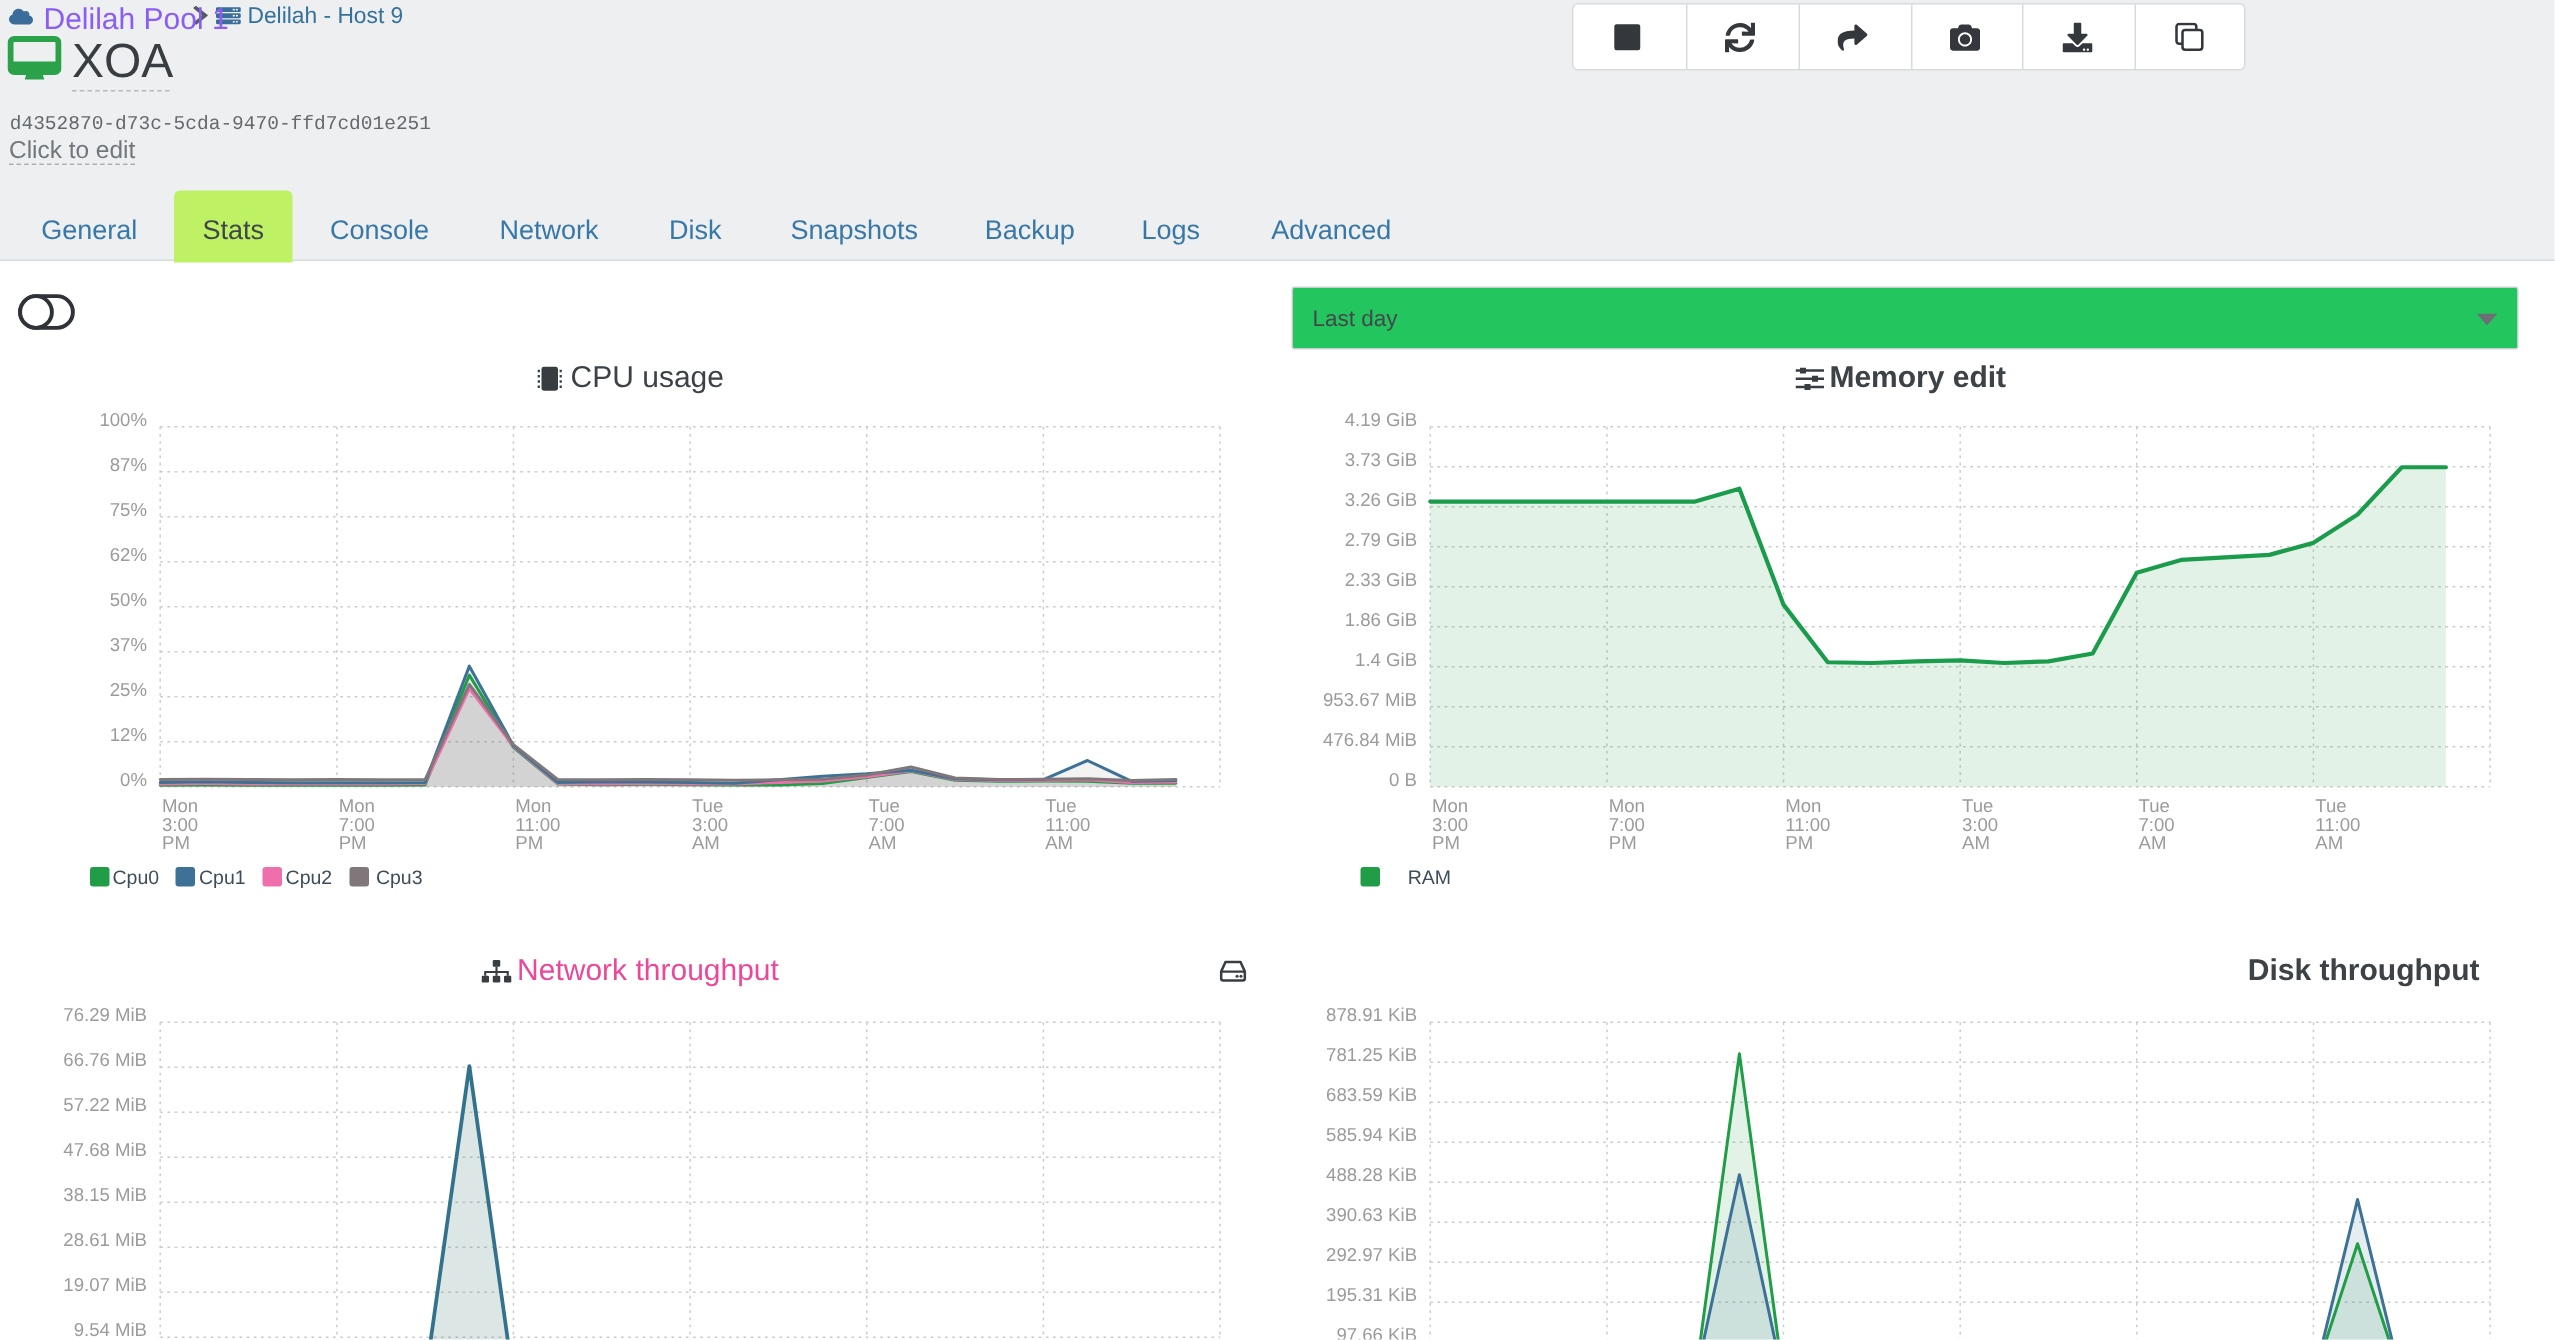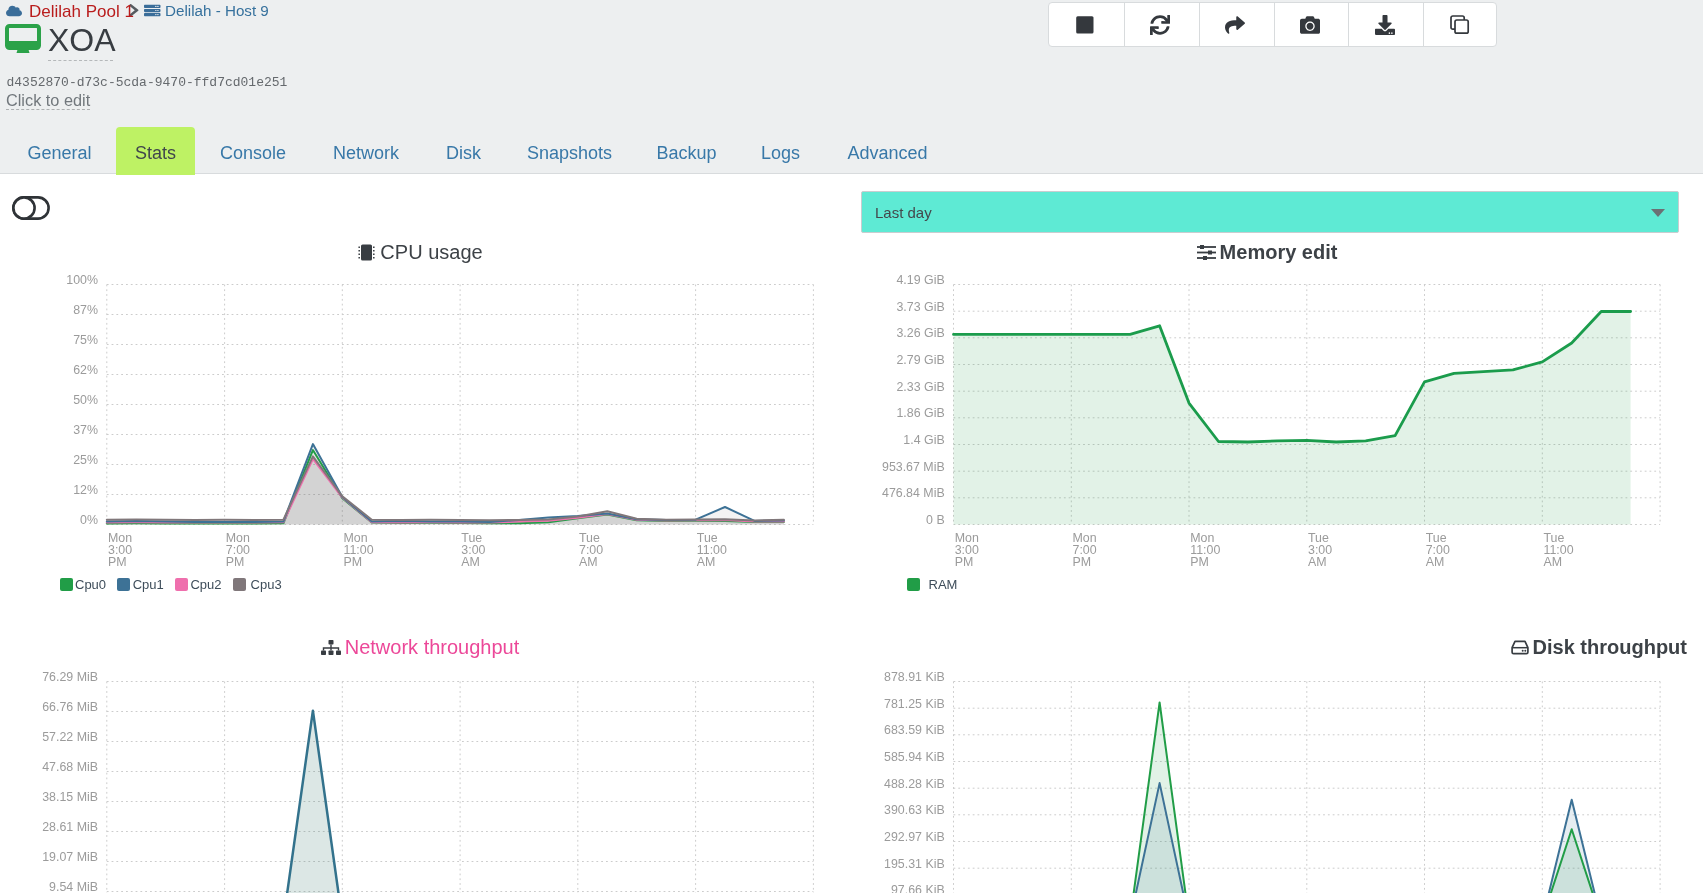--- a/index.html
+++ b/index.html
@@ -10,21 +10,21 @@
 
 <svg width="16" height="12" viewBox="0 0 640 512" preserveAspectRatio="none" style="position:absolute;left:5.5px;top:4.5px">
     <path fill="#3a6d99" d="M537.6 226.6c4.1-10.7 6.4-22.4 6.4-34.6 0-53-43-96-96-96-19.7 0-38.1 6-53.3 16.2C367 64.2 315.3 32 256 32c-88.4 0-160 71.6-160 160 0 2.7.1 5.4.2 8.1C40.2 219.8 0 273.2 0 336c0 79.5 64.5 144 144 144h368c70.7 0 128-57.3 128-128 0-61.9-44-113.6-102.4-125.4z"></path>
   </svg>
 <svg width="16.5" height="13" viewBox="0 0 512 512" preserveAspectRatio="none" style="position:absolute;left:144.3px;top:4px">
     <path fill="#3a6d99" d="M480 160H32c-17.673 0-32-14.327-32-32V64c0-17.673 14.327-32 32-32h448c17.673 0 32 14.327 32 32v64c0 17.673-14.327 32-32 32zm-48-88c-13.255 0-24 10.745-24 24s10.745 24 24 24 24-10.745 24-24-10.745-24-24-24zm-64 0c-13.255 0-24 10.745-24 24s10.745 24 24 24 24-10.745 24-24-10.745-24-24-24zm112 248H32c-17.673 0-32-14.327-32-32v-64c0-17.673 14.327-32 32-32h448c17.673 0 32 14.327 32 32v64c0 17.673-14.327 32-32 32zm-48-88c-13.255 0-24 10.745-24 24s10.745 24 24 24 24-10.745 24-24-10.745-24-24-24zm-64 0c-13.255 0-24 10.745-24 24s10.745 24 24 24 24-10.745 24-24-10.745-24-24-24zm112 248H32c-17.673 0-32-14.327-32-32v-64c0-17.673 14.327-32 32-32h448c17.673 0 32 14.327 32 32v64c0 17.673-14.327 32-32 32zm-48-88c-13.255 0-24 10.745-24 24s10.745 24 24 24 24-10.745 24-24-10.745-24-24-24zm-64 0c-13.255 0-24 10.745-24 24s10.745 24 24 24 24-10.745 24-24-10.745-24-24-24z"></path>
   </svg>
 <svg width="11.5" height="14.5" viewBox="0 0 320 512" preserveAspectRatio="none" style="position:absolute;left:128px;top:3px">
     <path fill="#565b60" d="M285.476 272.971L91.132 467.314c-9.373 9.373-24.569 9.373-33.941 0l-22.667-22.667c-9.357-9.357-9.375-24.522-.04-33.901L188.505 256 34.484 101.255c-9.335-9.379-9.317-24.544.04-33.901l22.667-22.667c9.373-9.373 24.569-9.373 33.941 0L285.476 239.03c9.373 9.372 9.373 24.568 0 33.941z"></path>
   </svg>
-<div style="position:absolute;left:29px;top:1.5px;font-size:17px;color:#b91c1c">Delilah Pool 1</div>
+<div style="position:absolute;left:29px;top:1.5px;font-size:20px;color:#8b5cf6">Delilah Pool 1</div>
 <div style="position:absolute;left:165px;top:1.5px;font-size:15.2px;color:#36719d">Delilah - Host 9</div>
 
 <svg width="36" height="31" viewBox="0 0 36 31" style="position:absolute;left:5px;top:23.5px">
 <rect x="2" y="2" width="32" height="22" rx="2.5" fill="none" stroke="#2ba249" stroke-width="4"></rect>
 <rect x="2" y="17" width="32" height="8" rx="1.5" fill="#2ba249"></rect>
 <path d="M13 24 L23 24 L24.5 29 L11.5 29 Z" fill="#2ba249"></path>
 </svg>
 <div style="position:absolute;left:48px;top:22px;font-size:32px;color:#383d42">XOA</div>
 <div style="position:absolute;left:48px;top:60px;width:65px;border-top:1px dashed #b5b8ba"></div>
 <div style="position:absolute;left:6.5px;top:75px;font-size:13px;font-family:Liberation Mono, monospace;color:#65696d">d4352870-d73c-5cda-9470-ffd7cd01e251</div>
@@ -67,21 +67,21 @@
 <div style="position:absolute;left:393.5px;top:126.5px;width:140px;height:42px;padding-top:6px;display:flex;align-items:center;justify-content:center;font-size:18px;color:#3878a8">Disk</div>
 <div style="position:absolute;left:499.5px;top:126.5px;width:140px;height:42px;padding-top:6px;display:flex;align-items:center;justify-content:center;font-size:18px;color:#3878a8">Snapshots</div>
 <div style="position:absolute;left:616.5px;top:126.5px;width:140px;height:42px;padding-top:6px;display:flex;align-items:center;justify-content:center;font-size:18px;color:#3878a8">Backup</div>
 <div style="position:absolute;left:710.5px;top:126.5px;width:140px;height:42px;padding-top:6px;display:flex;align-items:center;justify-content:center;font-size:18px;color:#3878a8">Logs</div>
 <div style="position:absolute;left:817.5px;top:126.5px;width:140px;height:42px;padding-top:6px;display:flex;align-items:center;justify-content:center;font-size:18px;color:#3878a8">Advanced</div>
 
 <svg width="38" height="24" viewBox="0 0 38 24" style="position:absolute;left:11.5px;top:195.5px">
 <rect x="1.4" y="1.4" width="35.2" height="21.2" rx="10.6" fill="none" stroke="#2f3337" stroke-width="2.6"></rect>
 <circle cx="12" cy="12" r="10.6" fill="#fff" stroke="#2f3337" stroke-width="2.6"></circle>
 </svg>
-<div style="position:absolute;left:861px;top:191px;width:818px;height:42px;background:#5eead4;border:1px solid #c9cdd0;border-radius:2px;box-sizing:border-box">
+<div style="position:absolute;left:861px;top:191px;width:818px;height:42px;background:#22c55e;border:1px solid #c9cdd0;border-radius:2px;box-sizing:border-box">
     <div style="position:absolute;left:13px;top:0;height:40px;display:flex;align-items:center;font-size:15px;color:#44484c">Last day</div>
     <svg width="14" height="8" viewBox="0 0 14 8" style="position:absolute;right:13px;top:17px">
       <path d="M0 0 L14 0 L7 8 Z" fill="#6b7074"></path>
     </svg>
   </div>
 
 <div style="position:absolute;left:0px;top:241px;width:840px;display:flex;align-items:center;justify-content:center;gap:4px;font-size:20px;font-weight:400;color:#3d4247">
     <svg width="19" height="19" viewBox="0 0 19 19">
       <rect x="4" y="1.5" width="11" height="16" rx="1.6" fill="#383d42"></rect>
 <g stroke="#383d42" stroke-width="1.5" stroke-dasharray="1.6 1.9">
@@ -111,21 +111,21 @@
         <rect x="0" y="10.5" width="5" height="4.5" rx="0.8"></rect>
         <rect x="7.5" y="10.5" width="5" height="4.5" rx="0.8"></rect>
         <rect x="15" y="10.5" width="5" height="4.5" rx="0.8"></rect>
       </g>
       <g stroke="#383d42" stroke-width="1.4" fill="none">
         <path d="M10 4.5 V8 M2.5 10.5 V8 H17.5 V10.5 M10 8 V10.5"></path>
       </g>
     </svg>
     <span>Network throughput</span>
   </div>
-<div style="position:absolute;left:847px;top:636px;width:840px;display:flex;align-items:center;justify-content:flex-end;gap:4px;font-size:20px;font-weight:700;color:#3d4247">
+<div style="position:absolute;left:813px;top:636px;width:840px;display:flex;align-items:center;justify-content:space-between;gap:4px;font-size:20px;font-weight:700;color:#3d4247">
     <svg width="18" height="15" viewBox="0 0 18 15">
       <path d="M4 1.3 L14 1.3 L16.9 7.7 L16.9 12.2 Q16.9 13.7 15.4 13.7 L2.6 13.7 Q1.1 13.7 1.1 12.2 L1.1 7.7 Z" fill="none" stroke="#383d42" stroke-width="1.7" stroke-linejoin="round"></path>
       <line x1="1.3" y1="7.7" x2="16.7" y2="7.7" stroke="#383d42" stroke-width="1.5"></line>
       <circle cx="11.7" cy="10.8" r="1" fill="#383d42"></circle>
       <circle cx="14.3" cy="10.8" r="1" fill="#383d42"></circle>
     </svg>
     <span>Disk throughput</span>
   </div>
 
 <div style="position:absolute;left:59.5px;top:576.5px;display:flex;align-items:center">
@@ -139,21 +139,21 @@
 <div style="position:absolute;left:174.9px;top:576.5px;display:flex;align-items:center">
     <span style="width:13px;height:13px;background:#ef6fad;border-radius:2px;display:inline-block"></span>
     <span style="margin-left:2.5px;font-size:13px;color:#3e4d5a">Cpu2</span>
   </div>
 <div style="position:absolute;left:232.6px;top:576.5px;display:flex;align-items:center">
     <span style="width:13px;height:13px;background:#80777a;border-radius:2px;display:inline-block"></span>
     <span style="margin-left:5px;font-size:13px;color:#3e4d5a">Cpu3</span>
   </div>
 <div style="position:absolute;left:906.5px;top:576.5px;display:flex;align-items:center">
     <span style="width:13px;height:13px;background:#219d47;border-radius:2px;display:inline-block"></span>
-    <span style="margin-left:9px;font-size:13px;color:#3e4d5a">RAM</span>
+    <span style="margin-left:19px;font-size:13px;color:#3e4d5a">RAM</span>
   </div>
 
 <svg width="1703" height="719" viewBox="0 174 1703 719" style="position:absolute;left:0;top:174px" font-family="Liberation Sans, sans-serif">
     <line x1="106.8" y1="284.5" x2="106.8" y2="524.5" stroke="#cccccc" stroke-width="1" stroke-dasharray="1.8 3"></line>
     <line x1="224.6" y1="284.5" x2="224.6" y2="524.5" stroke="#cccccc" stroke-width="1" stroke-dasharray="1.8 3"></line>
     <line x1="342.3" y1="284.5" x2="342.3" y2="524.5" stroke="#cccccc" stroke-width="1" stroke-dasharray="1.8 3"></line>
     <line x1="460.1" y1="284.5" x2="460.1" y2="524.5" stroke="#cccccc" stroke-width="1" stroke-dasharray="1.8 3"></line>
     <line x1="577.8" y1="284.5" x2="577.8" y2="524.5" stroke="#cccccc" stroke-width="1" stroke-dasharray="1.8 3"></line>
     <line x1="695.6" y1="284.5" x2="695.6" y2="524.5" stroke="#cccccc" stroke-width="1" stroke-dasharray="1.8 3"></line>
     <line x1="813.4" y1="284.5" x2="813.4" y2="524.5" stroke="#cccccc" stroke-width="1" stroke-dasharray="1.8 3"></line>

